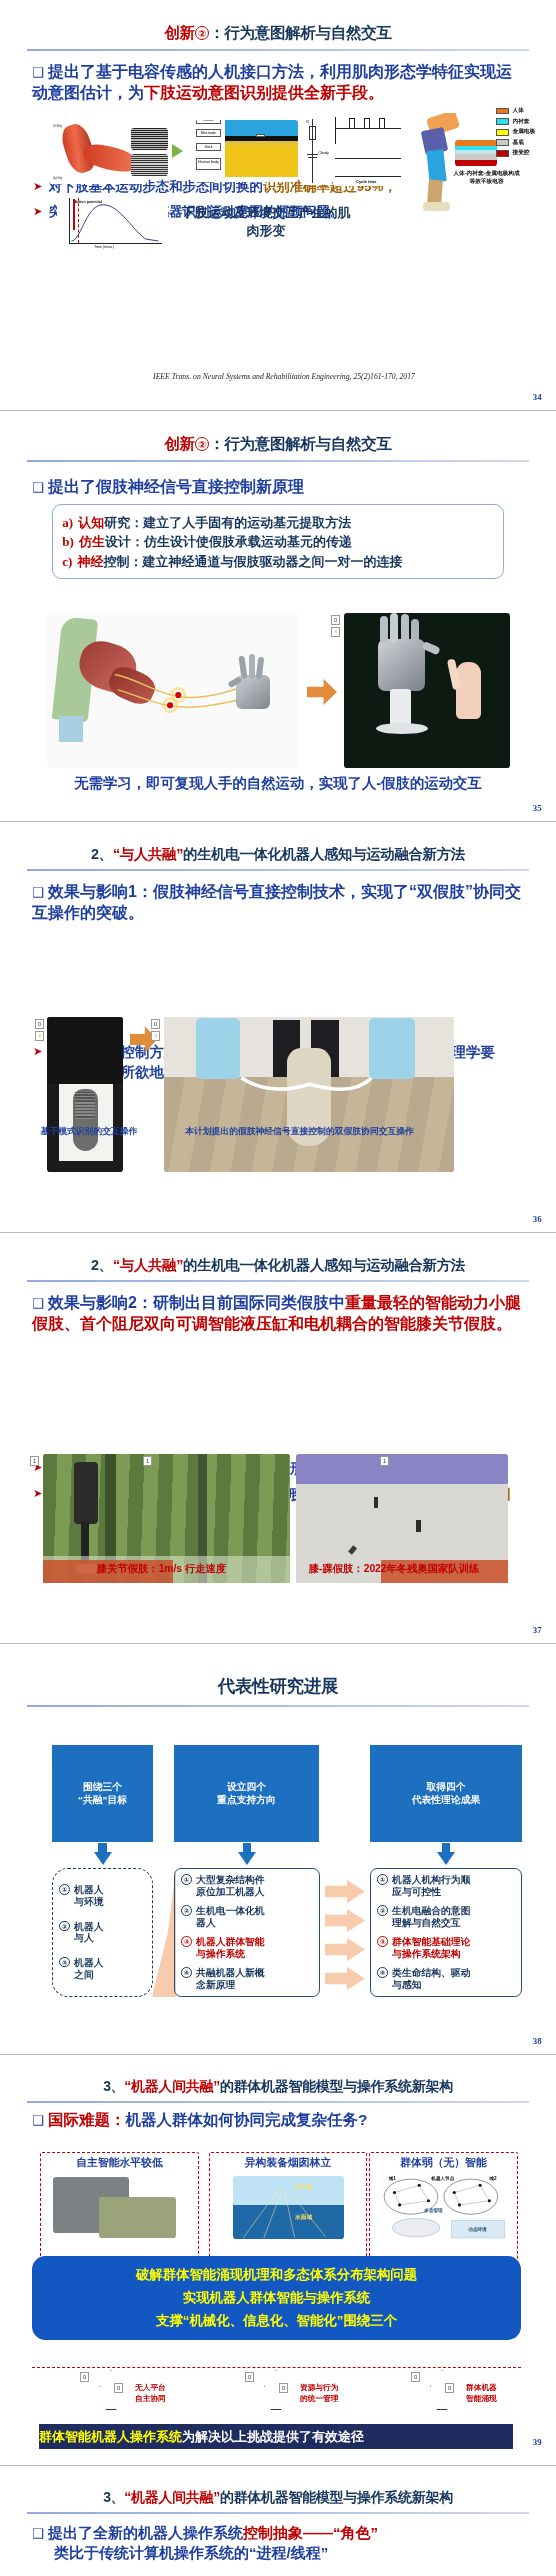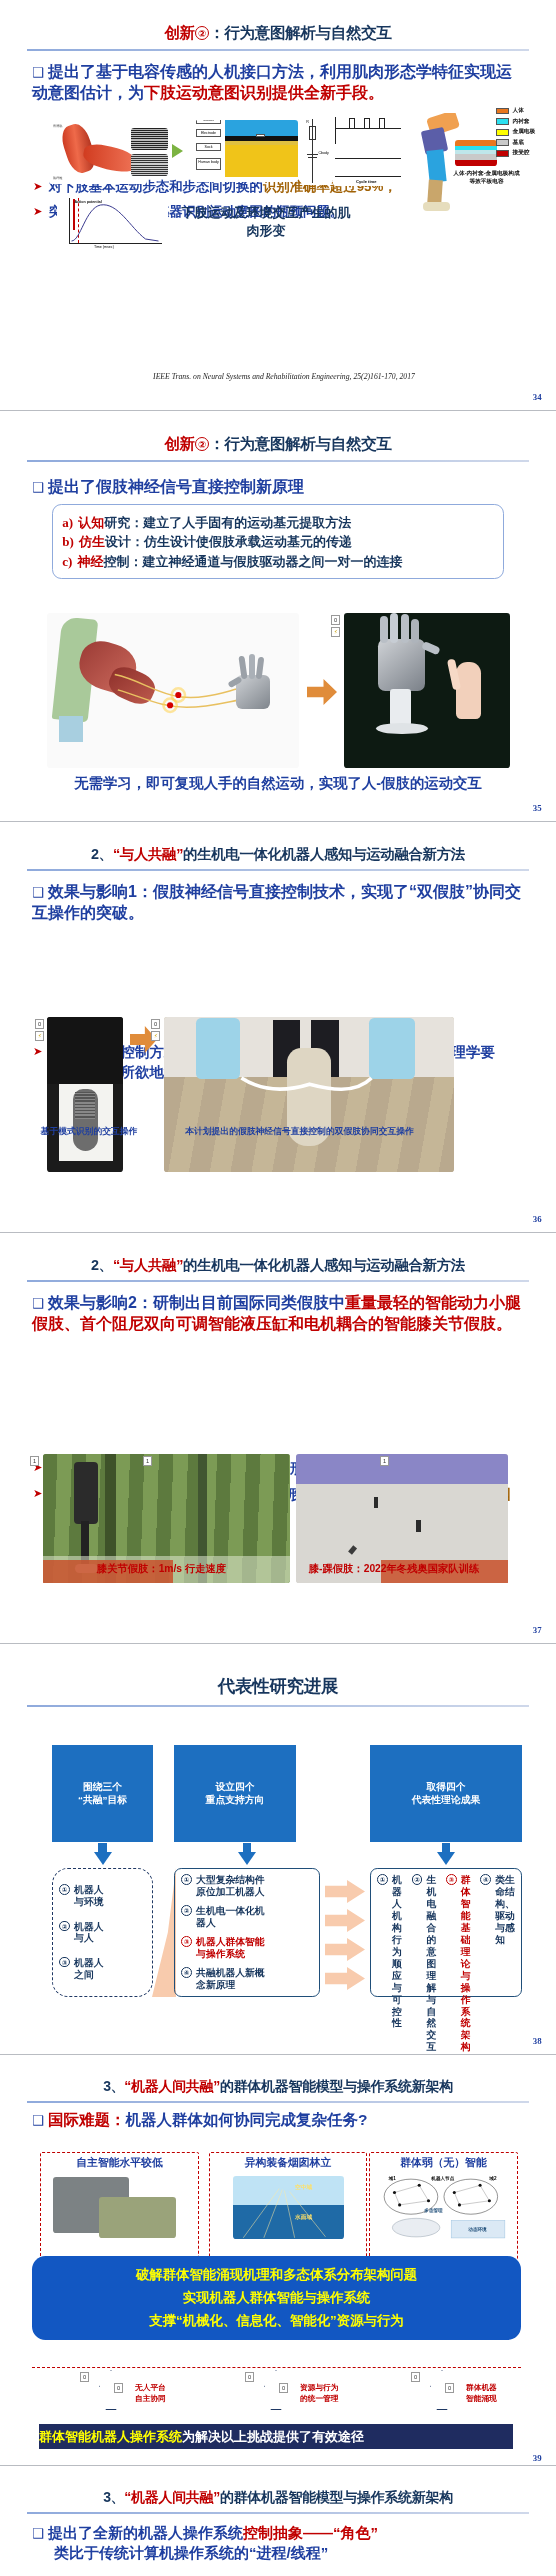--- a/index.html
+++ b/index.html
@@ -413,21 +413,21 @@
   </div>
   <div class="pageno">37</div>
 </section>
 
 <section class="slide">
   <div class="slide-title" style="font-size:17.5px;color:#17365d;padding-top:30px;">代表性研究进展</div>
   <div class="rule" style="margin-top:7.2px;"></div>
 
   <div class="bluebox" style="position:absolute;left:52px;top:101px;width:101px;height:97px;white-space:pre-line;">围绕三个
 “共融”目标</div>
-  <div class="bluebox" style="position:absolute;left:174px;top:101px;width:122px;height:97px;white-space:pre-line;font-family:Liberation Serif, serif;">设立四个
+  <div class="bluebox" style="position:absolute;left:174px;top:101px;width:145px;height:97px;white-space:pre-line;font-family:Liberation Serif, serif;">设立四个
 重点支持方向</div>
   <div class="bluebox" style="position:absolute;left:370px;top:101px;width:152px;height:97px;white-space:pre-line;">取得四个
 代表性理论成果</div>
 
   <div style="position:absolute;left:52px;top:199px;width:101px;">
         <div class="downstem"></div>
         <div class="downarrow"></div>
       </div>
   <div style="position:absolute;left:174px;top:199px;width:146px;">
         <div class="downstem"></div>
@@ -479,21 +479,21 @@
           <span style="white-space:pre-line">共融机器人新概
 念新原理</span>
         </div>
   </div>
 
   <div class="pkarrow" style="position:absolute;left:325px;top:236px;width:40px;height:23px;"></div>
   <div class="pkarrow" style="position:absolute;left:325px;top:265px;width:40px;height:23px;"></div>
   <div class="pkarrow" style="position:absolute;left:325px;top:294px;width:40px;height:23px;"></div>
   <div class="pkarrow" style="position:absolute;left:325px;top:323px;width:40px;height:23px;"></div>
 
-  <div class="colbox-solid" style="position:absolute;left:370px;top:224px;width:152px;height:129px;padding:5.2px 6.2px;display:flex;flex-direction:row;justify-content:space-between;">
+  <div class="colbox-solid" style="position:absolute;left:370px;top:224px;width:152px;height:129px;padding:5.2px 6.2px;display:flex;flex-direction:column;justify-content:space-between;">
     <div class="item">
           <span class="n">①</span>
           <span style="white-space:pre-line">机器人机构行为顺
 应与可控性</span>
         </div>
     <div class="item">
           <span class="n">②</span>
           <span style="white-space:pre-line">生机电融合的意图
 理解与自然交互</span>
         </div>
@@ -571,21 +571,21 @@
       <div style="position:absolute;left:52px;top:1px;font-size:4.6px;font-weight:bold;">机器人节点</div>
       <div style="position:absolute;left:110px;top:1px;font-size:4.6px;font-weight:bold;">域2</div>
       <div style="position:absolute;left:45px;top:33px;font-size:4.6px;font-weight:bold;color:#1f4e79;">多态管理</div>
       <div style="position:absolute;left:89px;top:52px;font-size:4.6px;font-weight:bold;color:#1f4e79;">动态环境</div>
     </div>
   </div>
 
   <div class="bigblue" style="position:absolute;left:32px;top:201px;width:489px;">
     <div>破解群体智能涌现机理和多态体系分布架构问题</div>
     <div>实现机器人群体智能与操作系统</div>
-    <div>支撑“机械化、信息化、智能化”资源与行为</div>
+    <div>支撑“机械化、信息化、智能化”围绕三个</div>
   </div>
 
   <div style="position:absolute;left:32px;top:312px;width:489px;border-top:1px dashed #c00000;"></div>
 
   <div class="uparrow" style="left:99px;top:315px;"></div>
   <div class="redlbl" style="position:absolute;left:135px;top:327px;white-space:pre-line;">无人平台
 自主协同</div>
   <div class="vidtag" style="left:80px;top:317px;">0</div>
   <div class="vidtag" style="left:114px;top:328px;">0</div>
 
@@ -597,21 +597,21 @@
 
   <div class="uparrow" style="left:430px;top:315px;"></div>
   <div class="redlbl" style="position:absolute;left:466px;top:327px;white-space:pre-line;">群体机器
 智能涌现</div>
   <div class="vidtag" style="left:411px;top:317px;">0</div>
   <div class="vidtag" style="left:445px;top:328px;">0</div>
 
   <div class="navyband" style="position:absolute;left:39px;top:369px;width:474px;">
     <span class="yellow">群体智能机器人操作系统</span><span>为解决以上挑战提供了有效途径</span>
   </div>
-  <div class="pageno" style="bottom:2px;">39</div>
+  <div class="pageno" style="bottom:18px;">39</div>
 </section>
 
 <section class="slide">
   <div class="slide-title" style="font-size:14px;">
     <span class="title-num">3、</span><span class="red">“机器人间共融”</span><span>的群体机器智能模型与操作系统新架构</span>
   </div>
   <div class="rule"></div>
 
   <div class="b1" style="margin-top:9.3px;font-size:15px;">
     <span class="sq">❑</span><span>提出了全新的机器人操作系统</span><span class="red">控制抽象——“角色”</span>

